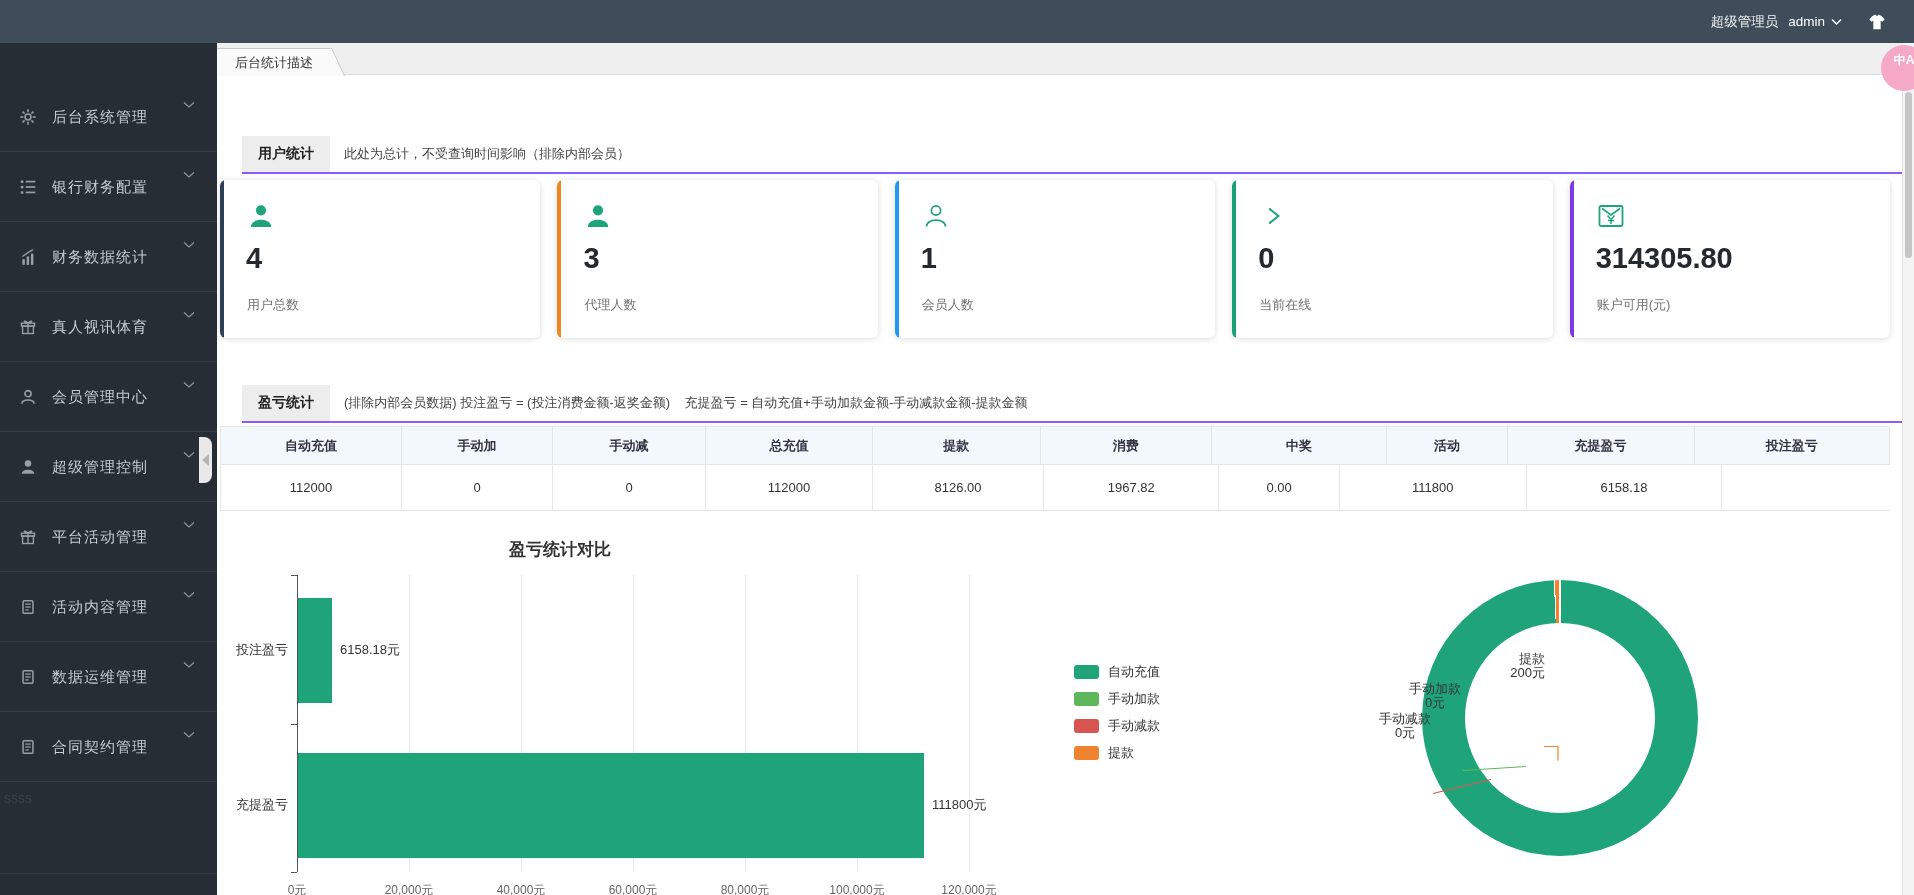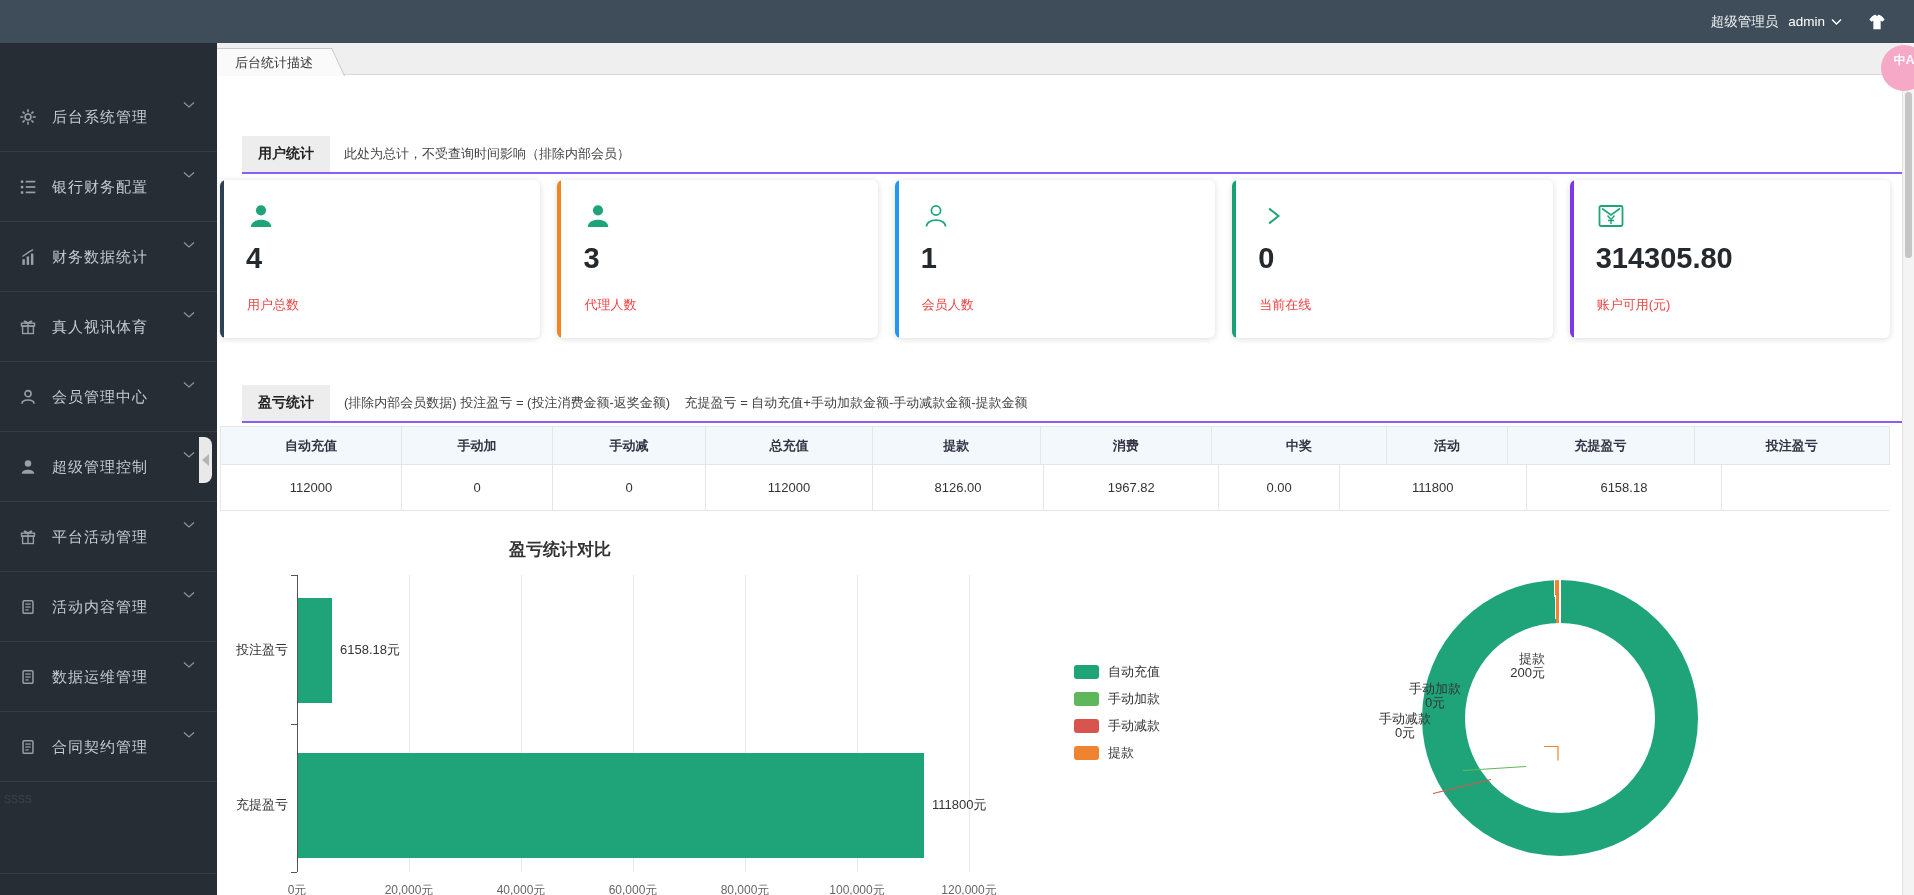--- a/index.html
+++ b/index.html
@@ -44,21 +44,21 @@
   .section-head { position:absolute; left:27px; width:1670px; border-bottom:2px solid #8b5cf6; display:flex; align-items:stretch;margin-left:16px; }
   .sec-tag { background:#ededed; padding:9px 16px; font-size:14px; font-weight:bold; color:#222; }
   .sec-note { align-self:center; margin-left:14px; font-size:13px; color:#444; white-space:pre; }
 
   
   .cards { position:absolute; left:21px; top:62px; width:1670px; display:flex; gap:17px; }
   .card { position:relative; flex:1; height:158px; background:#fff; border-radius:6px; box-shadow:0 1px 6px rgba(0,0,0,.14); overflow:hidden; }
   .card .accent { position:absolute; left:0; top:0; width:4px; height:100%; }
   .card .c-icon { position:absolute; left:27px; top:22px; width:28px; height:28px; color:#1fa47a; }
   .card .c-value { position:absolute; left:26px; top:62px; font-size:29px; font-weight:bold; color:#24292e; }
-  .card .c-label { position:absolute; left:27px; top:116px; font-size:13px; color:#ef4444; }
+  .card .c-label { position:absolute; left:27px; top:116px; font-size:13px; color:#737373; }
 
   
   .ptable { position:absolute; left:21px; top:308px; width:1670px; border:1px solid #e6e6e6; border-left:none; border-right:none; }
   .trow { display:flex; }
   .trow.head { background:#f3f8fc; }
   .tcell { border-right:1px solid #e6e6e6; display:flex; align-items:center; justify-content:center; font-size:13px; color:#333; }
   .tcell:first-child { border-left:1px solid #e6e6e6; }
   .trow.head .tcell { height:38px; font-weight:bold; font-size:13px; color:#334; border-bottom:1px solid #e6e6e6; }
   .trow.body .tcell { height:45px; background:#fff; }
 

